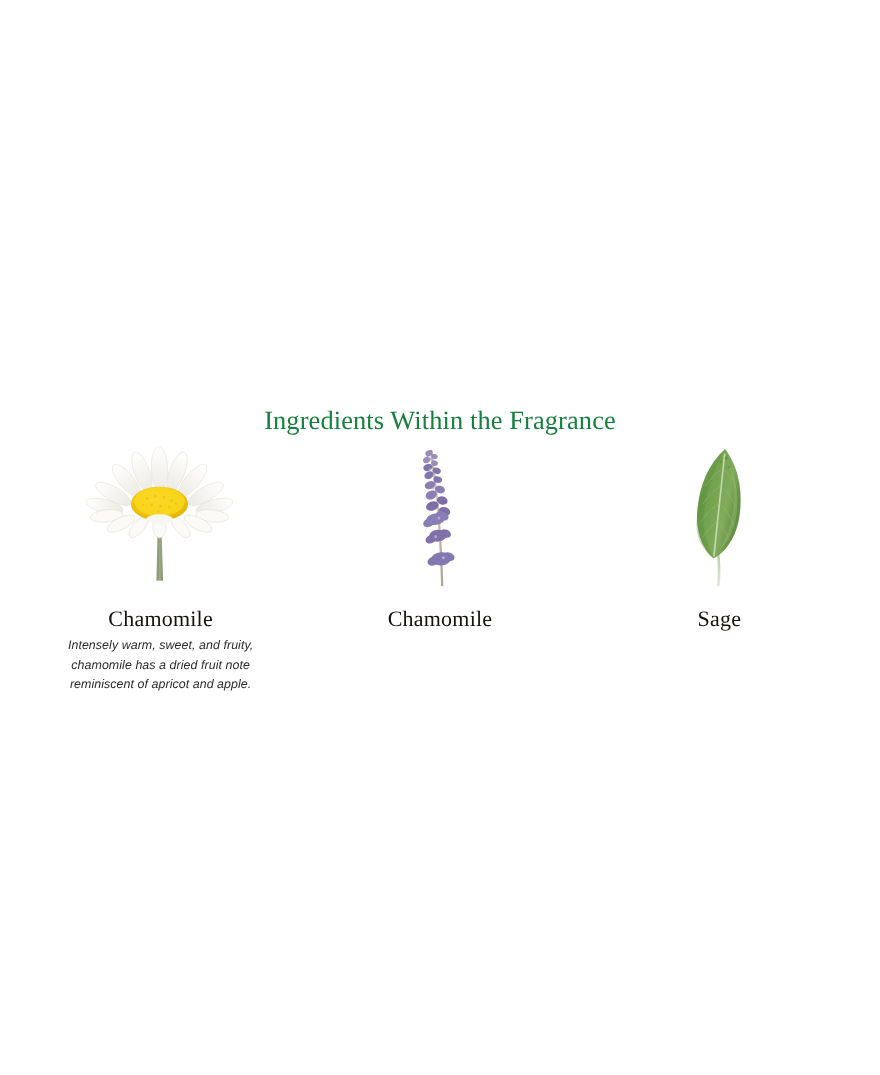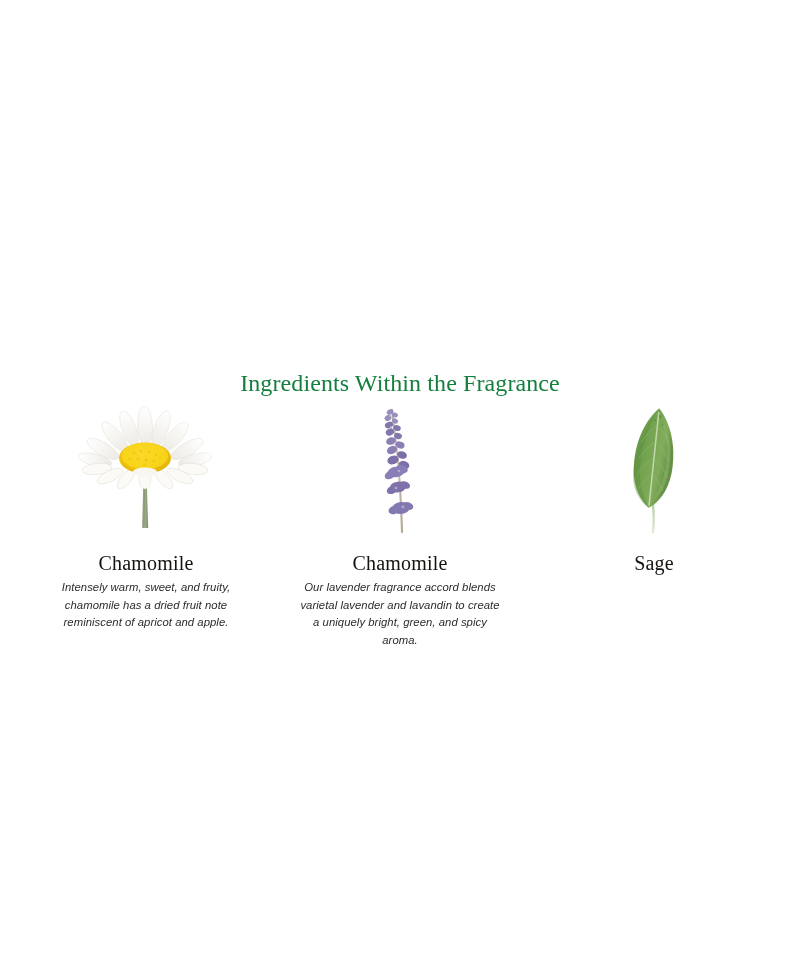--- a/index.html
+++ b/index.html
@@ -226,21 +226,20 @@
             <circle cx="71" cy="27" r="1"></circle>
               <circle cx="74" cy="44" r="1.1"></circle>
             <circle cx="79" cy="71" r="1.3"></circle>
               <circle cx="76" cy="88" r="1.3"></circle>
             <circle cx="83" cy="107" r="1.4"></circle>
               <circle cx="70" cy="16" r="0.9"></circle>
           </g>
         </svg>
       </div>
       <div class="ing-name">Chamomile</div>
-      <div class="ing-desc">Our lavender fragrance accord blends varietal lavender and lavandin to create a uniquely bright, green, and spicy aroma.</div>
     </div>
 
     <div class="column">
       <div class="media">
         <svg width="160" height="140" viewBox="0 0 160 140" aria-hidden="true">
           <defs>
             <linearGradient id="sageLeaf" x1="0" y1="0" x2="1" y2="0.3">
               <stop offset="0%" stop-color="#5f9140"></stop>
               <stop offset="40%" stop-color="#74a450"></stop>
               <stop offset="75%" stop-color="#82ac5c"></stop>

